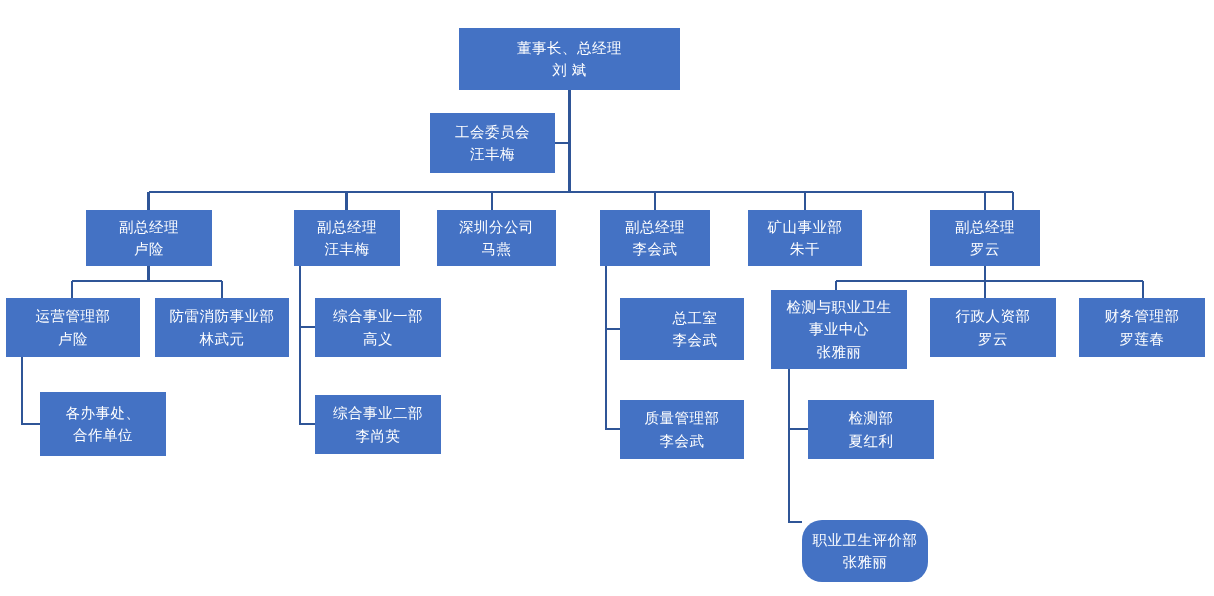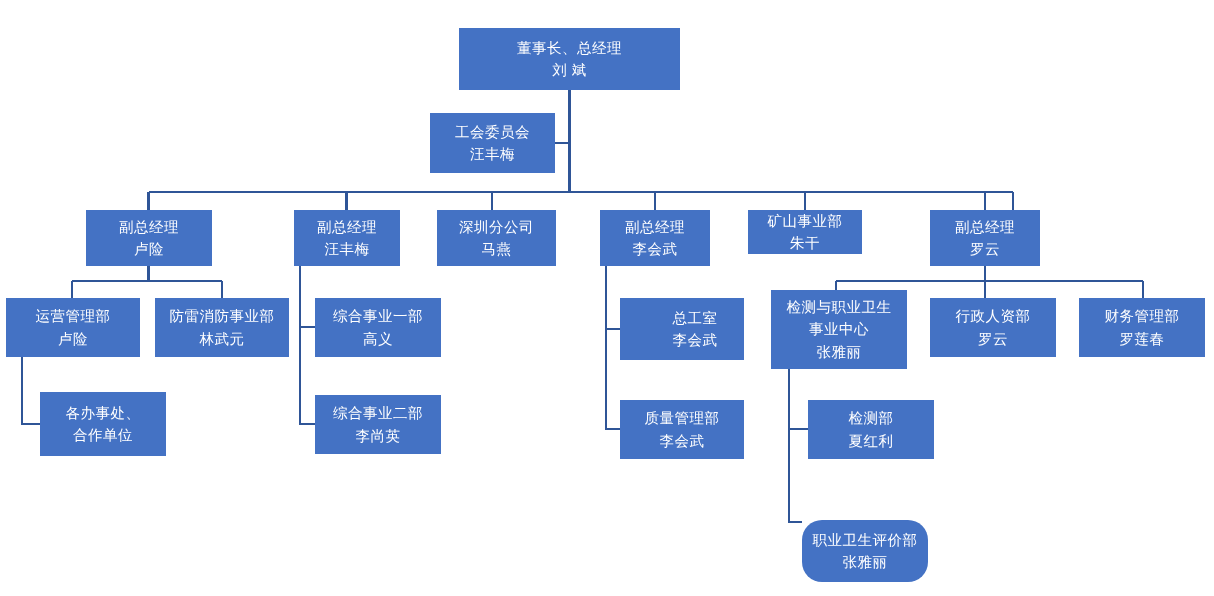--- a/index.html
+++ b/index.html
@@ -103,21 +103,21 @@
   <div class="node" style="left:437px;top:210px;width:119px;height:56px;">
     <span class="ln">深圳分公司</span>
     <span class="ln">马燕</span>
   </div>
 
   <div class="node" style="left:600px;top:210px;width:110px;height:56px;">
     <span class="ln">副总经理</span>
     <span class="ln">李会武</span>
   </div>
 
-  <div class="node" style="left:748px;top:210px;width:114px;height:44px;font-family:Liberation Serif, serif;">
+  <div class="node" style="left:748px;top:210px;width:114px;height:56px;font-family:Liberation Serif, serif;">
     <span class="ln">矿山事业部</span>
     <span class="ln">朱干</span>
   </div>
 
   <div class="node" style="left:930px;top:210px;width:110px;height:56px;">
     <span class="ln">副总经理</span>
     <span class="ln">罗云</span>
   </div>
 
   <div class="node" style="left:6px;top:298px;width:134px;height:59px;">

